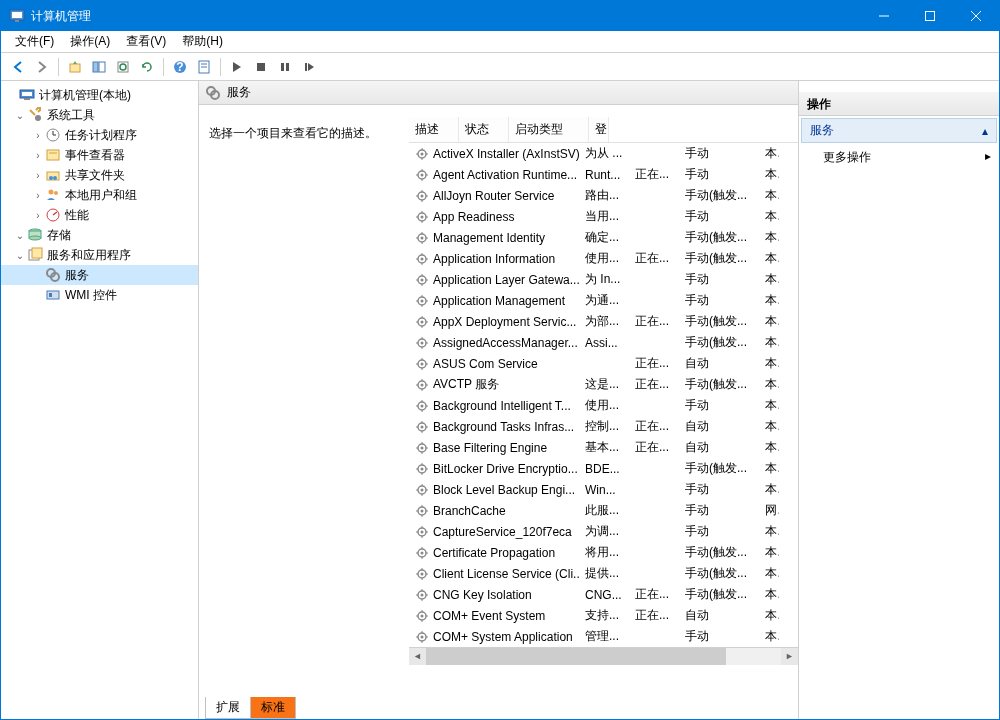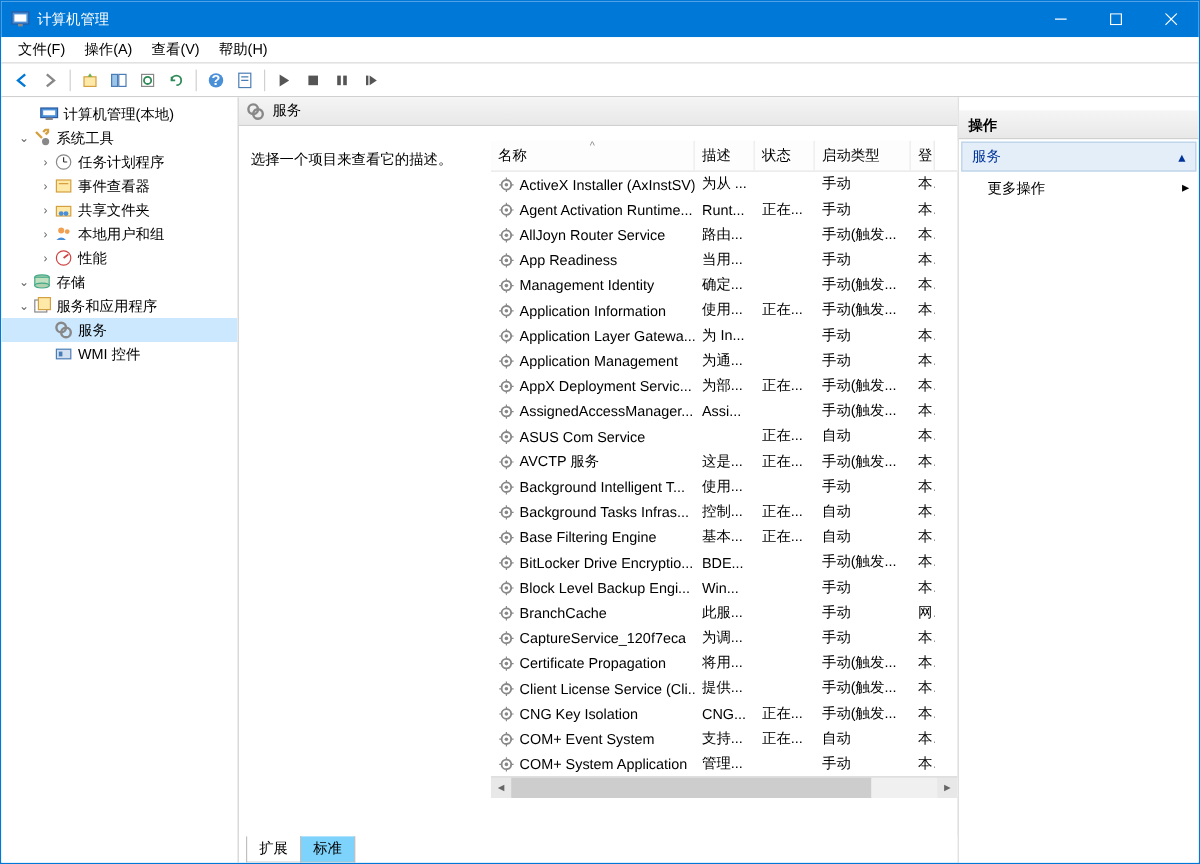--- a/index.html
+++ b/index.html
@@ -32,21 +32,21 @@
 .cell { padding: 0 6px; white-space: nowrap; overflow: hidden; text-overflow: ellipsis; font-size: 12px; }
 .cell.name { display: flex; align-items: center; gap: 4px; }
 .svc-icon { width: 14px; height: 14px; display: inline-flex; }
 .hscroll { height: 17px; background: #f0f0f0; display: flex; align-items: center; border-top: 1px solid #d0d0d0; }
 .hscroll-arrow { width: 17px; height: 17px; background: #e8e8e8; display:flex; align-items:center; justify-content:center; color:#666; font-size:9px;}
 .hscroll-track { flex:1; height:17px; background:#f0f0f0; position:relative;}
 .hscroll-thumb { position:absolute; left:0; top:0; height:17px; width:300px; background:#cdcdcd;}
 .tabs { height: 22px; display: flex; align-items: flex-start; padding-left: 6px; background:#fff;}
 .tab { border:1px solid #c0c0c0; border-top:none; padding:2px 10px; background:#fff; font-size:12px; margin-right:-1px;}
 .tab.active { background:#fff; }
-.tab:not(.active){background:#7dd3fc;}
+.tab:not(.active){background:#f97316;}
 .actions-panel { width: 200px; background: #fff; display:flex; flex-direction:column;}
 .actions-header { height:24px; background:linear-gradient(#f5f5f5,#e8e8e8); border-bottom:1px solid #d0d0d0; padding:4px 8px; font-weight:bold;margin-top:11px;}
 .actions-section { background:#e4eef9; border:1px solid #b8d0e8; margin:2px; padding:3px 8px; display:flex; justify-content:space-between; align-items:center; color:#003399;}
 .actions-link { padding:4px 8px 4px 24px; color:#000;}
 svg{display:block;}
 </style>
 </head>
 <body>
 
 <div class="titlebar">
@@ -156,21 +156,21 @@
       <svg width="12" height="12">
         <rect x="2" y="2" width="2" height="8" fill="#555"></rect>
         <path d="M5 2 L11 6 L5 10 Z" fill="#555"></path>
       </svg>
     </div>
 </div>
 
 <div class="content">
 
   <div class="tree-panel">
-    <div class="tree-item" style="padding-left:18px">
+    <div class="tree-item" style="padding-left:4px">
       <span class="tree-toggle"></span>
       <span class="tree-icon">
           <svg width="16" height="16">
             <rect x="1" y="3" width="14" height="8" fill="#4a90d9" stroke="#2c5aa0"></rect>
             <rect x="3" y="5" width="10" height="4" fill="#fff"></rect>
             <rect x="5" y="11" width="6" height="2" fill="#888"></rect>
           </svg>
         </span>
       <span>计算机管理(本地)</span>
     </div>
@@ -287,21 +287,20 @@
           </svg>
         </span>
       <span>服务</span>
     </div>
     <div class="mid-body">
       <div class="detail-left">
         <span>选择一个项目来查看它的描述。</span>
       </div>
       <div class="list-wrap">
         <div class="list-header">
-          <div class="lh sort" style="width:170px">名称</div>
           <div class="lh" style="width:50px">描述</div>
           <div class="lh" style="width:50px">状态</div>
           <div class="lh" style="width:80px">启动类型</div>
           <div class="lh" style="width:20px">登</div>
         </div>
         <div id="service-rows">
             <div class="row">
               <div class="cell name" style="width:170px">
                 <span class="svc-icon">
                   <svg width="14" height="14">

